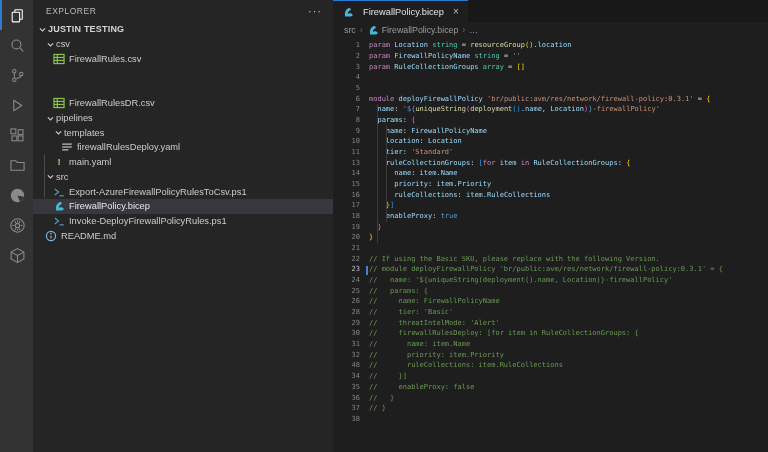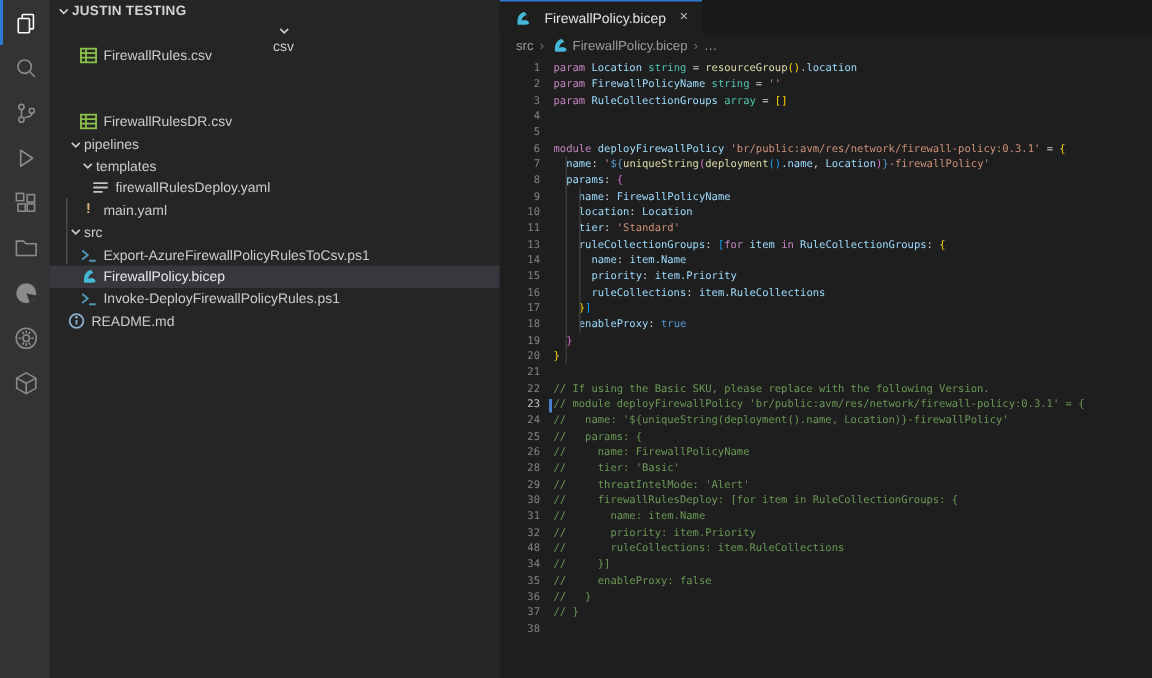--- a/index.html
+++ b/index.html
@@ -116,30 +116,34 @@
       <span style="display: flex; align-items: center; justify-content: center;">
         <svg viewBox="0 0 16 16" fill="none" stroke="#8B8B8B">
           <path d="M8 1.5L14 4.8v6.4L8 14.5L2 11.2V4.8z"></path>
           <path d="M2 4.8L8 8l6-3.2M8 8v6.5"></path>
         </svg>
       </span>
     </div>
   </div>
 
 <div class="sidebar">
+  <div class="sb-header">
+    <span>EXPLORER</span>
+    <span class="sb-actions">···</span>
+  </div>
   <div class="tree">
       <div class="trow root" style="padding-left: 4px;">
         <span class="chev">
           <svg viewBox="0 0 10 10" fill="none" stroke="#CCCCCC">
             <path d="M2.6 3.9L5 6.3L7.4 3.9"></path>
           </svg>
         </span>
         <span>JUSTIN TESTING</span>
       </div>
-      <div class="trow" style="padding-left: 12px; flex-direction: column;">
+      <div class="trow" style="padding-left: 12px;">
         <span class="chev">
           <svg viewBox="0 0 10 10" fill="none" stroke="#CCCCCC">
             <path d="M2.6 3.9L5 6.3L7.4 3.9"></path>
           </svg>
         </span>
         <span>csv</span>
       </div>
       <div class="trow" style="padding-left: 20px;">
         <span class="fico">
           <svg viewBox="0 0 10 10" fill="none" stroke="#8BC34A">

